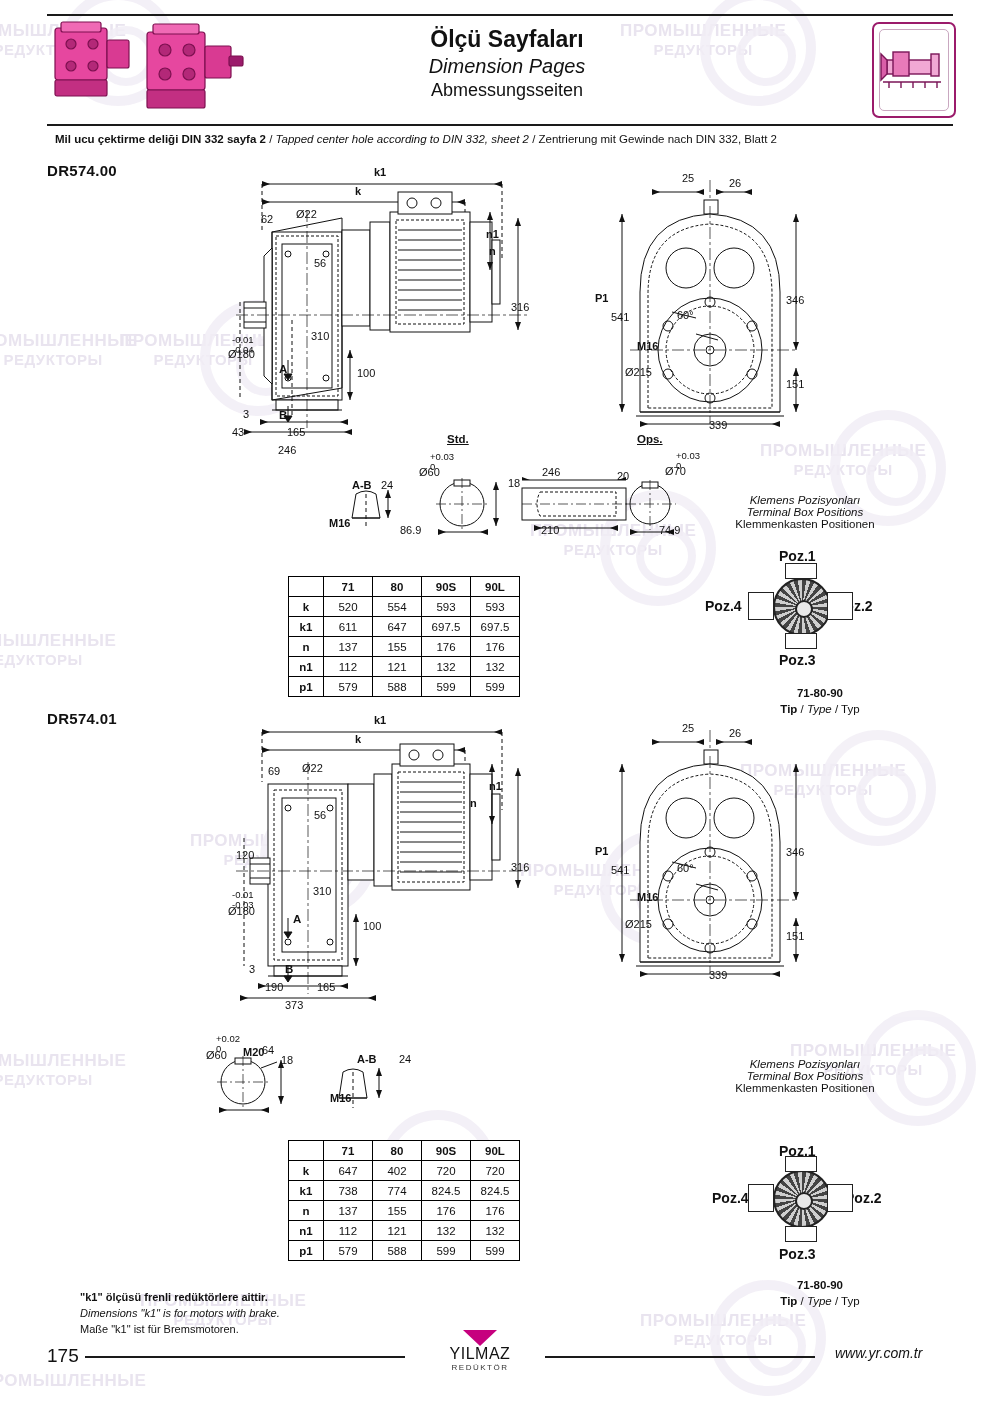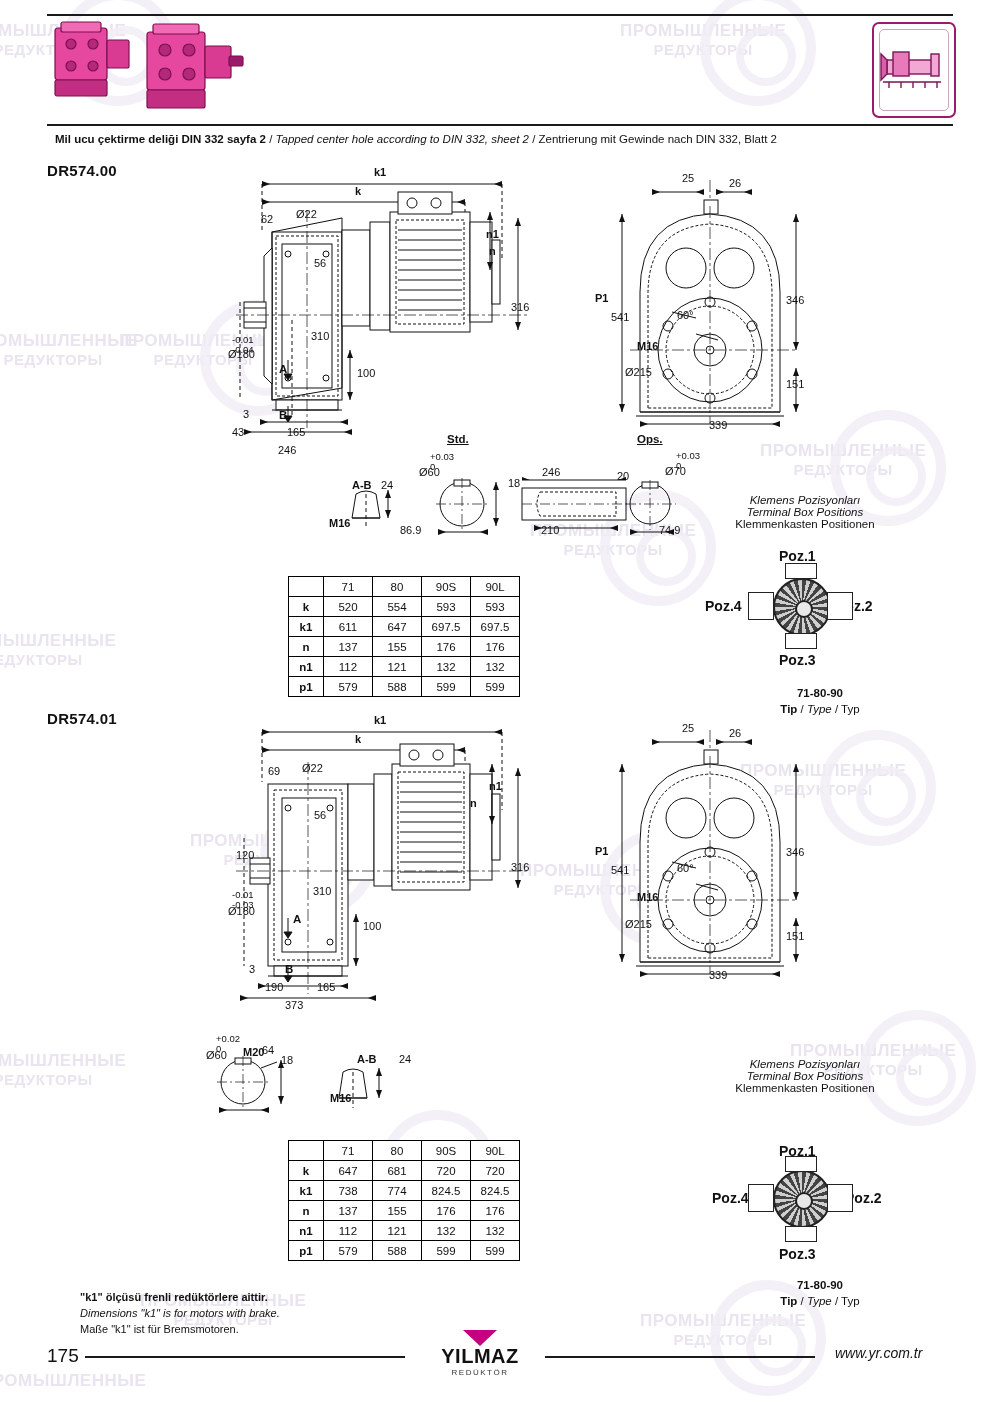--- a/index.html
+++ b/index.html
@@ -66,21 +66,21 @@
 
   
   .dtable{position:absolute;border-collapse:collapse;font-size:11.5px;background:#fff;}
   .dtable td,.dtable th{
     border:1px solid #000;
     width:44px;height:19px;
     text-align:center;
     padding:0 2px;
     font-weight:normal;
   }
-  .dtable th{font-weight:normal;}
+  .dtable th{font-weight:bold;}
   .dtable td.rh{font-weight:bold;width:30px;}
   .dtable td.blank{border-left:1px solid #000;border-top:1px solid #000;}
 
   
   .tbox{position:absolute;text-align:center;font-size:11.5px;}
   .tbox .l1{font-style:italic;}
   .tbox .l2{font-style:italic;}
   .tbox .l3{}
   .poz{position:absolute;font-size:14px;font-weight:bold;}
   .fan{
@@ -102,21 +102,21 @@
   .footnote .b{font-weight:bold;}
   .footnote .i{font-style:italic;}
 
   
   .pagenum{position:absolute;left:47px;top:1345px;font-size:19px;}
   .foot-rule-l{position:absolute;left:85px;top:1356px;width:320px;height:2px;background:#1a1a1a;}
   .foot-rule-r{position:absolute;left:545px;top:1356px;width:270px;height:2px;background:#1a1a1a;}
   .site{position:absolute;left:835px;top:1345px;font-size:14px;font-style:italic;}
   .logo{position:absolute;left:410px;top:1330px;width:140px;height:46px;text-align:center;}
   .logo .mark{width:0;height:0;margin:0 auto;border-left:17px solid transparent;border-right:17px solid transparent;border-top:16px solid #c6007e;}
-  .logo .nm{font-size:20px;font-weight:bold;letter-spacing:.5px;margin-top:-1px;}
+  .logo .nm{font-size:16px;font-weight:normal;letter-spacing:.5px;margin-top:-1px;}
   .logo .sub{font-size:8px;letter-spacing:1.5px;color:#333;}
 
   
   .dwg{position:absolute;}
   .dim{position:absolute;font-size:11px;white-space:nowrap;}
   .dim.sm{font-size:9.5px;line-height:1.05;}
   .dim.b{font-weight:bold;}
   .lbl{position:absolute;font-size:11.5px;font-weight:bold;}
   .lbl.u{text-decoration:underline;}
   svg{display:block;}
@@ -182,20 +182,25 @@
           <circle cx="118" cy="32" r="6" fill="#b32878"></circle>
           <circle cx="142" cy="32" r="6" fill="#b32878"></circle>
           <circle cx="118" cy="56" r="6" fill="#b32878"></circle>
           <circle cx="142" cy="56" r="6" fill="#b32878"></circle>
           <rect x="100" y="72" width="58" height="18" rx="2" fill="#c22f82"></rect>
           <rect x="182" y="38" width="14" height="10" rx="2" fill="#9b1b6b"></rect>
         </g>
       </svg>
     </div>
 
+    <div class="hdr-titles">
+      <div class="t1">Ölçü Sayfaları</div>
+      <div class="t2">Dimension Pages</div>
+      <div class="t3">Abmessungsseiten</div>
+    </div>
 
     <div class="hdr-icon">
       <div class="inner"></div>
       <svg width="76" height="88" viewBox="0 0 76 88" style="position:absolute;left:1px;top:0;">
         <g stroke="#7a1557" stroke-width="1.4" fill="none">
           <rect x="12" y="36" width="48" height="14" fill="#f1a8d4"></rect>
           <rect x="18" y="28" width="16" height="24" fill="#e87ab9"></rect>
           <path d="M12 36 L6 30 L6 56 L12 50 Z" fill="#d95ea8"></path>
           <line x1="8" y1="58" x2="66" y2="58"></line>
           <line x1="14" y1="58" x2="14" y2="64"></line>
@@ -675,21 +680,21 @@
         <tr>
       <td class="rh blank"></td>
       <th>71</th>
       <th>80</th>
       <th>90S</th>
       <th>90L</th>
     </tr>
     <tr>
       <td class="rh">k</td>
       <td>647</td>
-      <td>681</td>
+      <td>402</td>
       <td>720</td>
       <td>720</td>
     </tr>
     <tr>
       <td class="rh">k1</td>
       <td>738</td>
       <td>774</td>
       <td>824.5</td>
       <td>824.5</td>
     </tr>

